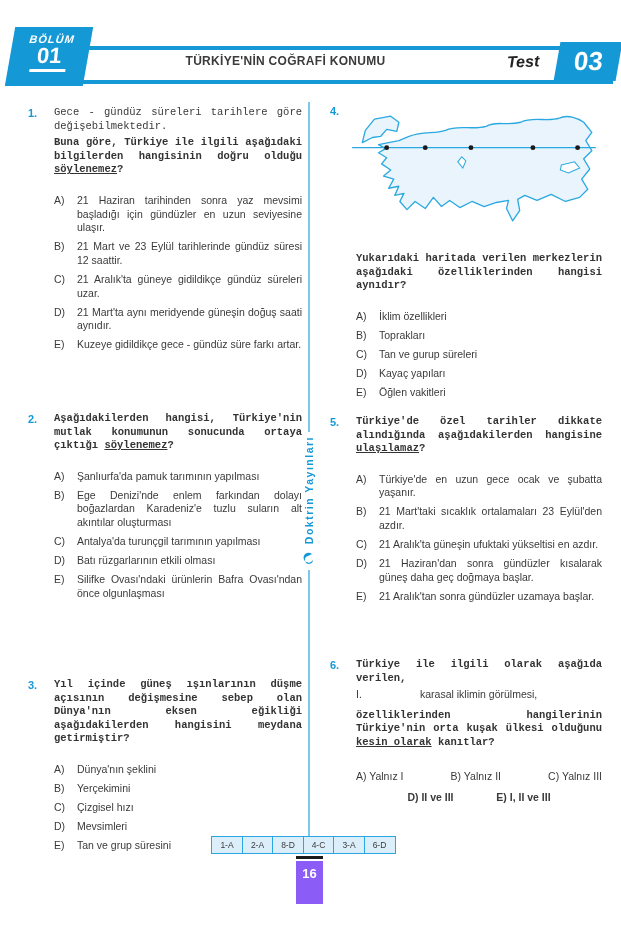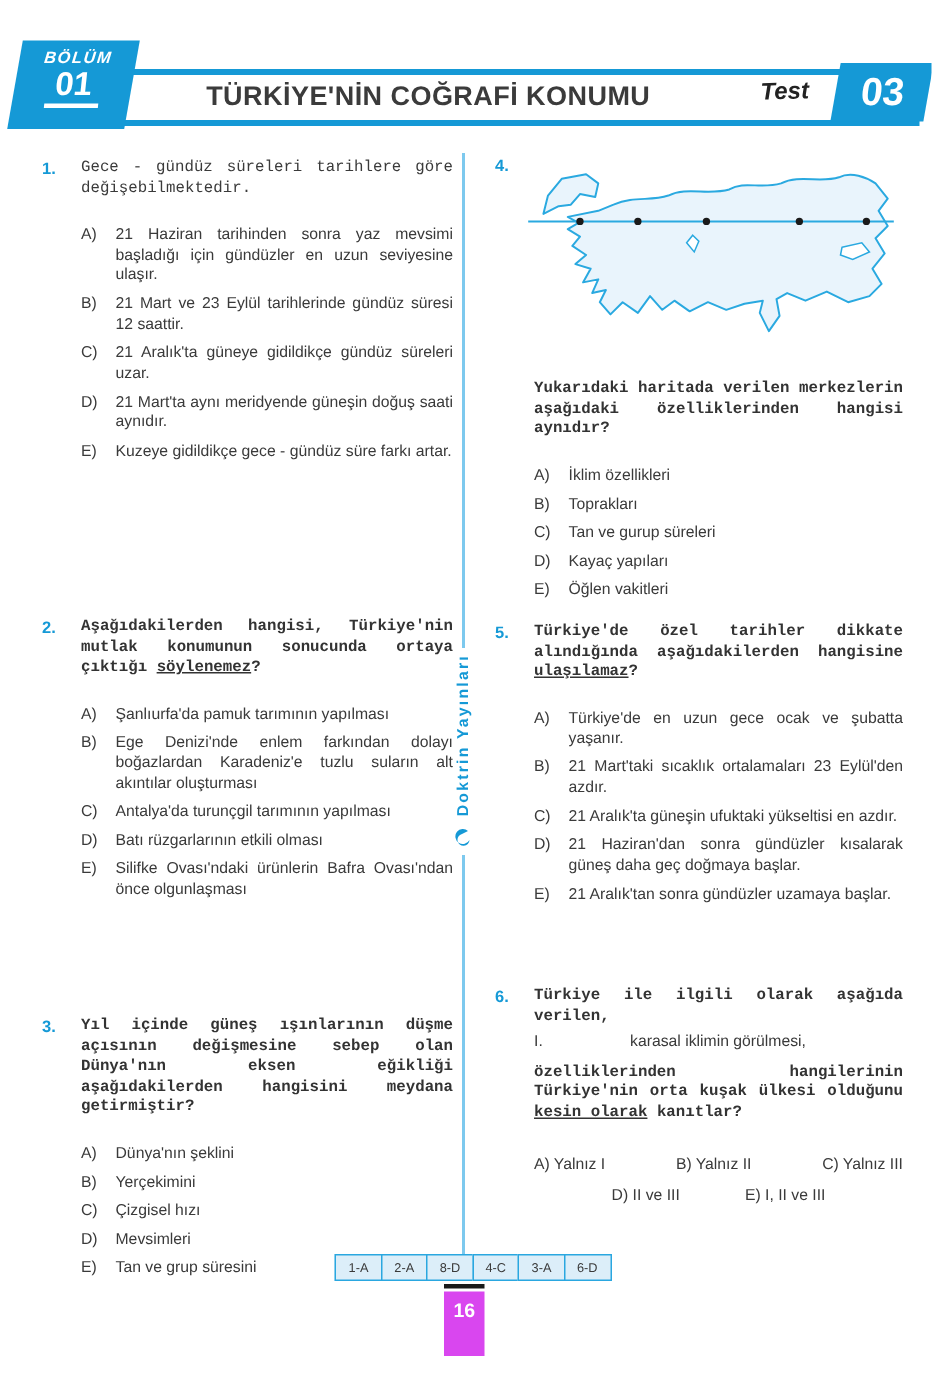--- a/index.html
+++ b/index.html
@@ -13,21 +13,21 @@
   
   .hdr{position:absolute;top:0;left:0;right:0;height:95px;}
   .band{position:absolute;left:78px;right:8px;top:46px;height:30px;
         border-top:4px solid #1599d6;border-bottom:4px solid #1599d6;}
   .bolum-box{position:absolute;left:10px;top:27px;width:78px;height:59px;
         background:#1599d6;transform:skewX(-10deg);color:#fff;text-align:center;}
   .bolum-label{font-size:11px;font-weight:bold;font-style:italic;letter-spacing:1px;margin-top:6px;transform:skewX(4deg);}
   .bolum-num{font-size:22px;font-weight:bold;line-height:22px;display:inline-block;
         border-bottom:3px solid #fff;padding:0 6px 2px 6px;transform:skewX(4deg);}
   .hdr-title{position:absolute;left:90px;right:140px;top:54px;text-align:center;
-        font-size:18px;font-weight:bold;color:#3b3b3b;letter-spacing:.3px;}
+        font-size:12px;font-weight:bold;color:#3b3b3b;letter-spacing:.3px;}
   .test-label{position:absolute;right:82px;top:53px;font-size:16px;font-weight:bold;
         font-style:italic;color:#222;transform:rotate(-2deg);}
   .test-box{position:absolute;right:2px;top:42px;width:62px;height:39px;background:#1599d6;
         transform:skewX(-10deg);color:#fff;display:flex;align-items:center;justify-content:center;
         font-size:26px;font-weight:bold;}
   .test-box span{transform:skewX(4deg);}
 
   
   .divider{position:absolute;left:301px;top:102px;width:16px;height:736px;
         display:flex;flex-direction:column;align-items:center;}
@@ -53,34 +53,34 @@
   .opts{margin-top:17px;}
   .opt{display:flex;margin-bottom:5.5px;}
   .ol{width:23px;flex:none;font-size:10.5px;line-height:13.6px;color:#3a3a3a;}
   .ot{flex:1;font-size:10.5px;line-height:13.6px;text-align:justify;color:#3a3a3a;}
   .roman{display:flex;margin:3px 0 0 0;}
   .rn{width:22px;flex:none;font-size:10.5px;line-height:13.6px;color:#3a3a3a;}
   .rt{flex:1;font-size:10.5px;line-height:13.6px;color:#3a3a3a;padding-left:42px;}
   .stem.after-roman{margin-top:7px;}
   .optrow{display:flex;font-size:10.5px;color:#3a3a3a;}
   .optrow.r1{margin-top:20px;justify-content:space-between;}
-  .optrow.r2{margin-top:9px;justify-content:space-around;padding:0 30px;}
+  .optrow.r2{margin-top:9px;justify-content:space-around;padding:0 30px;font-weight:bold;}
 
   
   .map-wrap{margin:2px 0 12px -4px;}
 
   
   .answer-key{position:absolute;left:211px;top:836px;display:flex;}
   .ak-cell{width:30px;height:16px;background:#dceef9;border:1.5px solid #2aa7e0;
         margin-left:-1.5px;display:flex;align-items:center;justify-content:center;
         font-size:8.5px;color:#3a3a3a;}
-  .ak-cell:first-child{margin-left:12px;}
+  .ak-cell:first-child{margin-left:0;}
   .page-tab{position:absolute;left:296px;top:856px;width:27px;text-align:center;}
   .ptab-bar{width:27px;height:3px;background:#1a1a1a;margin-bottom:2px;}
-  .ptab-box{width:27px;height:43px;background:#d946ef;color:#fff;font-weight:bold;
+  .ptab-box{width:27px;height:43px;background:#8b5cf6;color:#fff;font-weight:bold;
         font-size:13px;padding-top:5px;box-sizing:border-box;}
 </style>
 </head>
 <body>
 
 <div class="page">
 
   <div class="hdr">
     <div class="band"></div>
     <div class="bolum-box">
@@ -104,20 +104,21 @@
     </div>
     <div class="dline bot"></div>
   </div>
 
   <div class="col left">
 
     <div class="q" style="top:6px">
       <div class="qnum">1.</div>
       <div class="qbody">
         <p class="intro">Gece - gündüz süreleri tarihlere göre değişebilmektedir.</p>
+        <p class="stem"><span>Buna göre, Türkiye ile ilgili aşağıdaki bilgilerden hangisinin doğru olduğu </span><span class="u">söylenemez</span><span>?</span></p>
         <div class="opts">
           <div class="opt">
               <span class="ol">A)</span>
               <span class="ot">21 Haziran tarihinden sonra yaz mevsimi başladığı için gündüzler en uzun seviyesine ulaşır.</span>
             </div>
           <div class="opt">
               <span class="ol">B)</span>
               <span class="ot">21 Mart ve 23 Eylül tarihlerinde gündüz süresi 12 saattir.</span>
             </div>
           <div class="opt">

